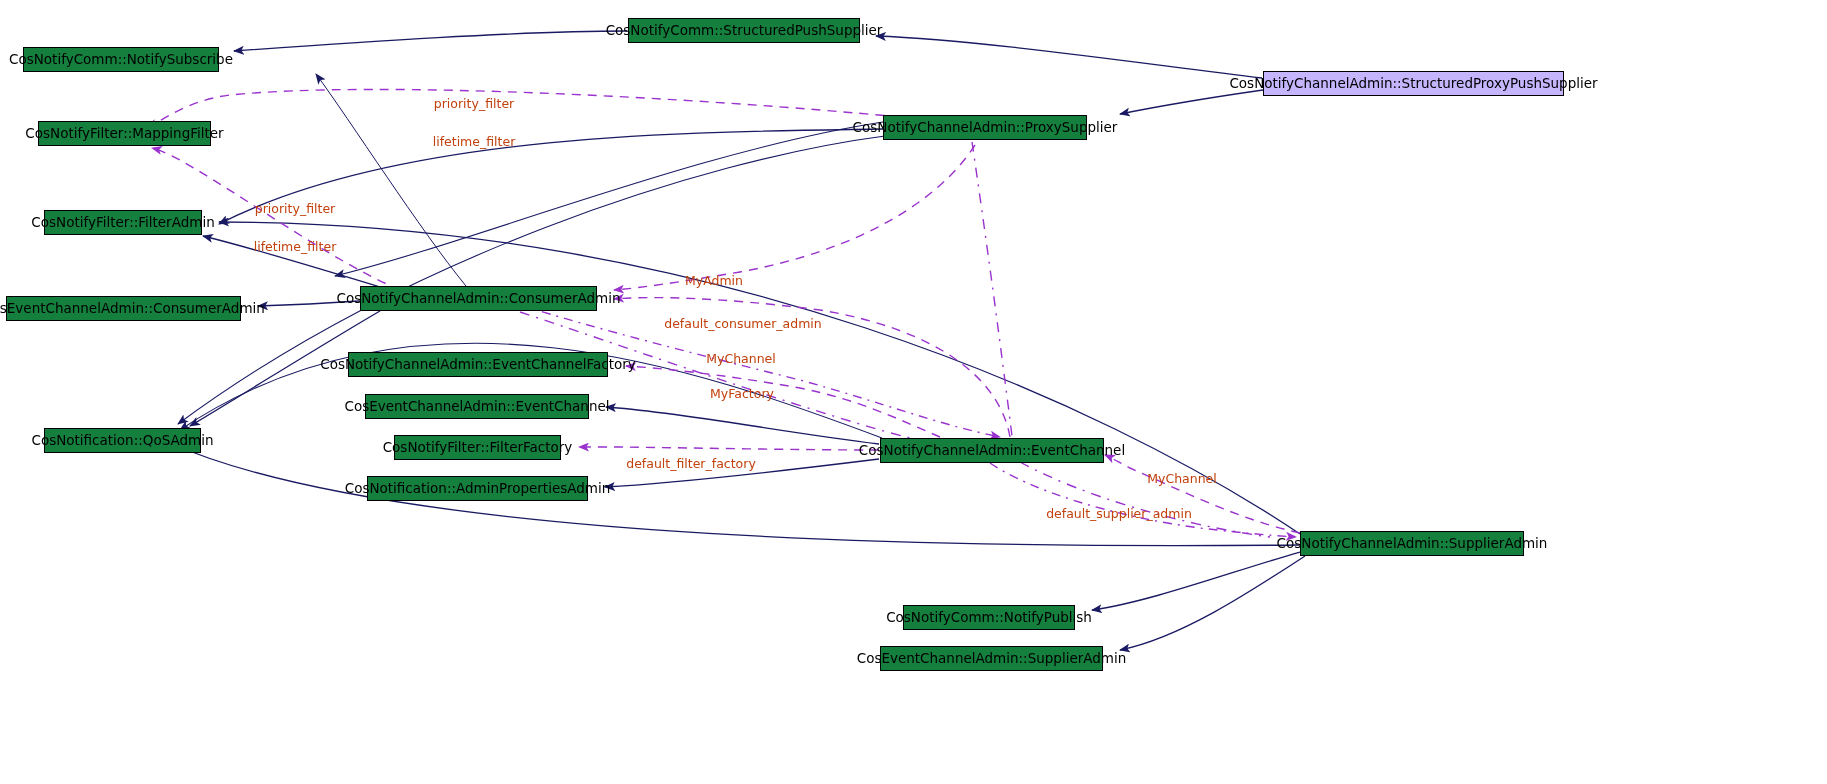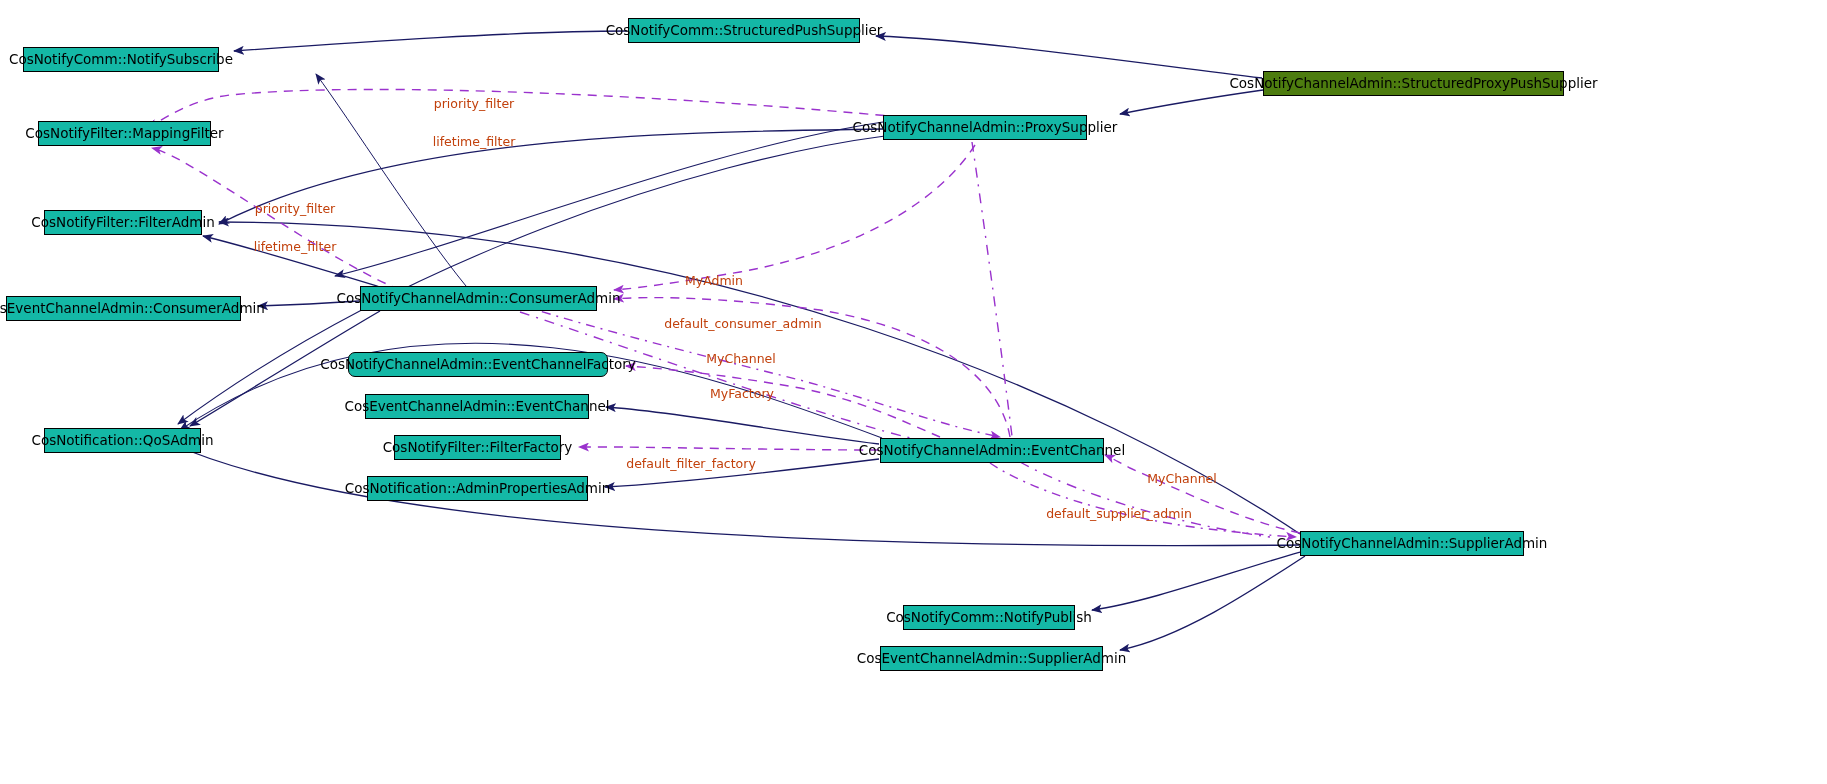--- a/index.html
+++ b/index.html
@@ -23,35 +23,35 @@
     left: 0;
     top: 0;
     width: 1827px;
     height: 784px;
     pointer-events: none;
   }
   .node {
     position: absolute;
     box-sizing: border-box;
     border: 1px solid #000000;
-    background: #14b8a6;
+    background: #15803d;
     color: #000000;
     font-size: 13.5px;
     line-height: 1;
     white-space: nowrap;
     display: flex;
     align-items: center;
     justify-content: center;
     padding: 0 9px;
     height: 25px;
     letter-spacing: 0px;
     cursor: pointer;
   }
   .node.highlight {
-    background: #4d7c0f;
+    background: #c4b5fd;
   }
   .edge-label {
     position: absolute;
     font-size: 12.5px;
     line-height: 12.5px;
     color: #c2410c;
     white-space: pre;
     text-align: center;
     background: transparent;
     pointer-events: none;
@@ -165,21 +165,21 @@
   </div>
 
   <div class="node" style="left:6px; top:296px; width:235px;">
     <span>CosEventChannelAdmin::ConsumerAdmin</span>
   </div>
 
   <div class="node" style="left:360px; top:286px; width:237px;text-align:right;">
     <span>CosNotifyChannelAdmin::ConsumerAdmin</span>
   </div>
 
-  <div class="node" style="left:348px; top:352px; width:260px;border-radius:7px;">
+  <div class="node" style="left:348px; top:352px; width:260px;">
     <span>CosNotifyChannelAdmin::EventChannelFactory</span>
   </div>
 
   <div class="node" style="left:365px; top:394px; width:224px;">
     <span>CosEventChannelAdmin::EventChannel</span>
   </div>
 
   <div class="node" style="left:44px; top:428px; width:157px;">
     <span>CosNotification::QoSAdmin</span>
   </div>

